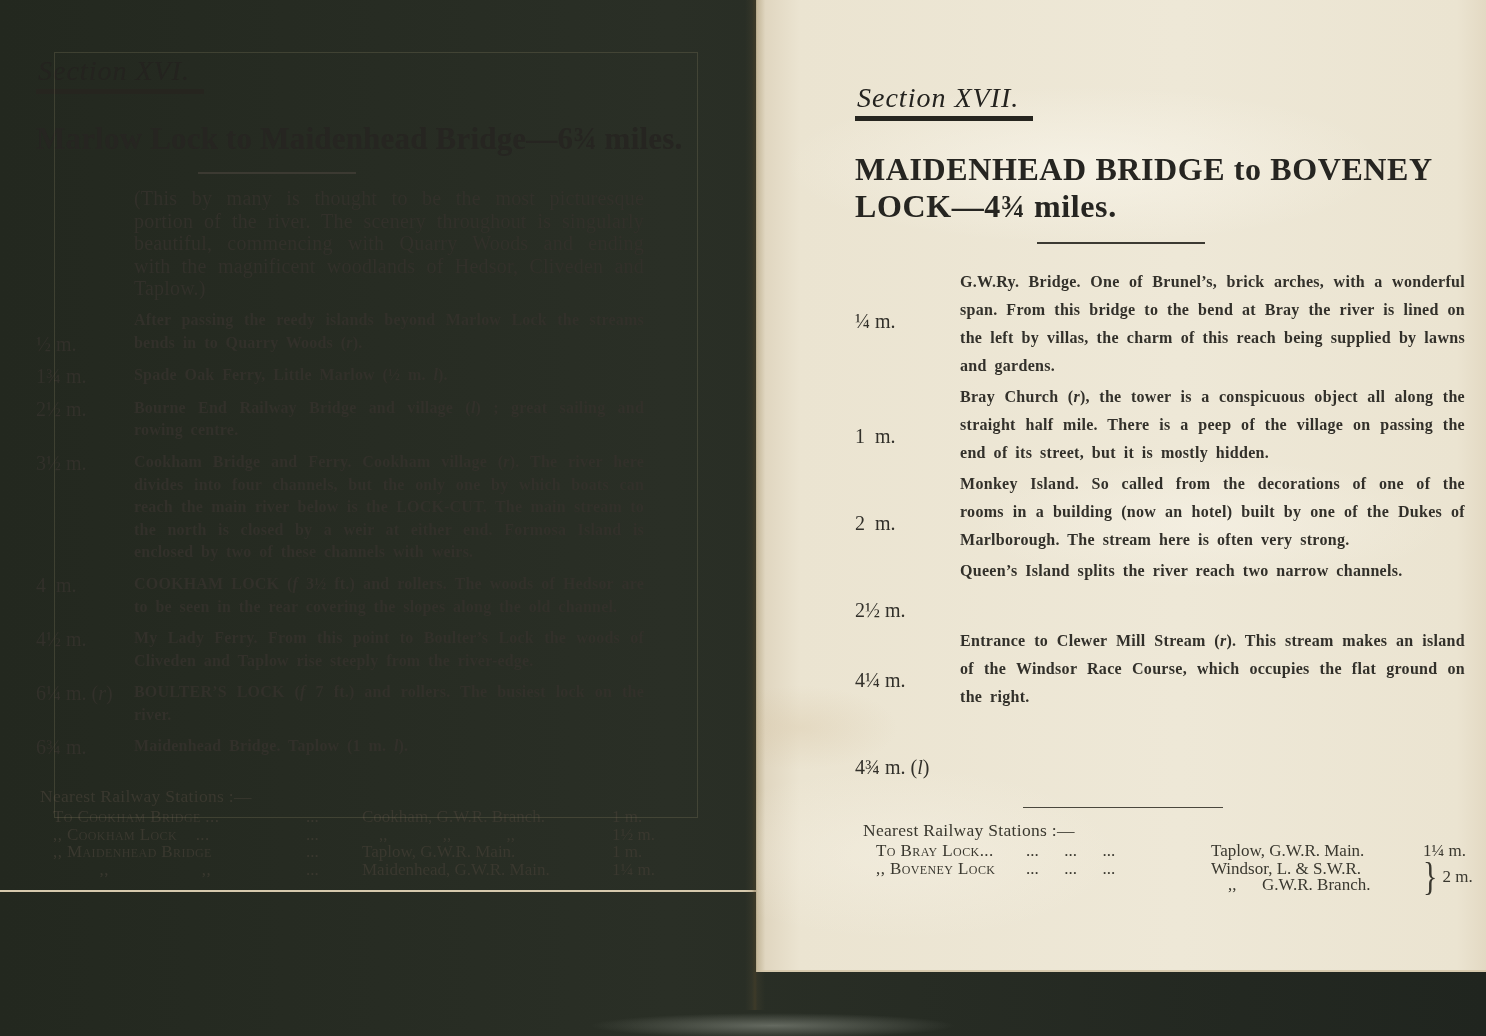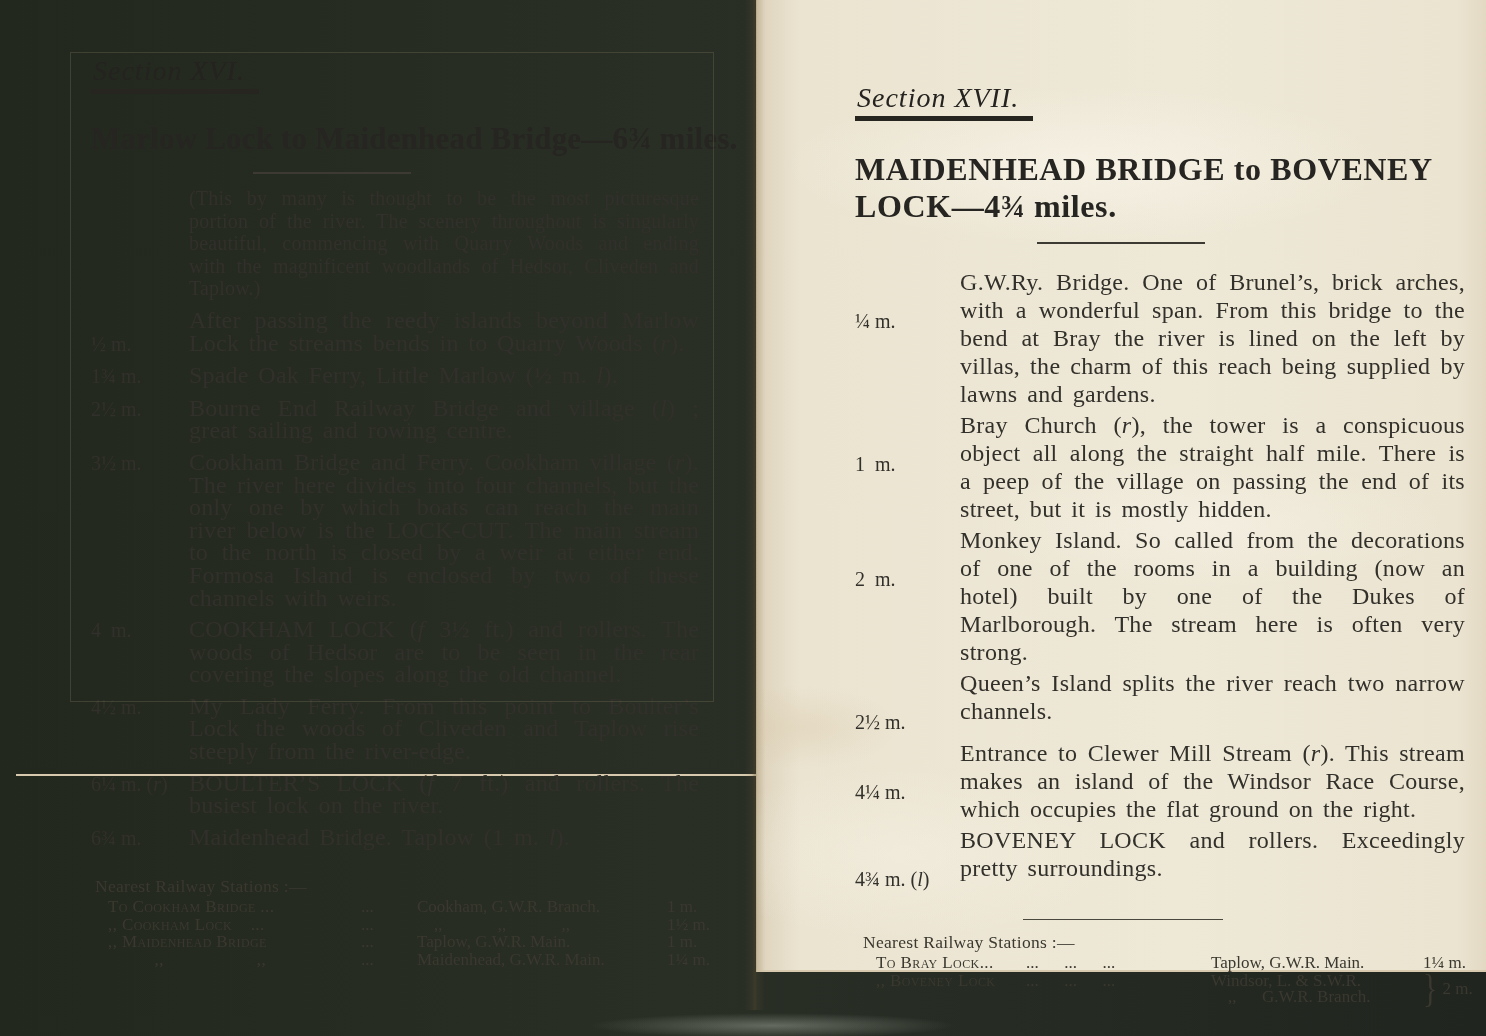--- a/index.html
+++ b/index.html
@@ -10,22 +10,22 @@
     background:
       radial-gradient(ellipse 260px 18px at 52% 99%, rgba(150,155,145,.55), transparent 70%),
       linear-gradient(90deg, #23281f, #2a2f26 45%, #20251f);
     font-family: "Liberation Serif", "DejaVu Serif", serif;
     color: #32302a;
   }
 
   
   .page { position: absolute; top: 0; box-sizing: border-box; }
   .page-left {
-    left: 16px; width: 756px; height: 776px;
-    padding: 55px 0 0 75px;
+    left: 0; width: 756px; height: 892px;
+    padding: 55px 0 0 36px;
     border-bottom: 2px solid #d6c9ad;
     background:
       radial-gradient(ellipse 340px 180px at 12% 92%, rgba(208,188,152,.30), transparent 70%),
       radial-gradient(ellipse 260px 140px at 88% 28%, rgba(214,198,166,.28), transparent 70%),
       radial-gradient(ellipse 200px 90px at 30% 6%, rgba(246,242,230,.5), transparent 70%),
       linear-gradient(90deg, #ece5d2 0%, #ebe4d1 88%, #e0d5bd 97%, #cdbf a1 100%),
       linear-gradient(90deg, #ece5d2, #e9e2cf);
   }
   .page-right {
     left: 756px; width: 730px; height: 972px;
@@ -79,21 +79,21 @@
   .entry { display: flex; align-items: flex-start; }
   .page-left  .entry { margin-bottom: 9px; }
   .page-right .entry { margin-bottom: 3px; }
   .mile {
     flex: 0 0 98px; font-size: 20px; white-space: pre;
     line-height: 22.6px; padding-top: 1px;
   }
   .page-right .mile { flex: 0 0 105px; line-height: 28px; margin-top: 38px; }
   .mile.offset { padding-top: 23.6px; }
   .etext {
-    text-align: justify; font-size: 24px;
+    text-align: justify; font-size: 16px; font-weight: bold;
   }
   .page-left  .etext { width: 510px; line-height: 22.6px; word-spacing: 3.5px; letter-spacing: .2px; }
   .page-right .etext { width: 505px; line-height: 28px; word-spacing: 3.5px; letter-spacing: .3px; }
 
   .pre-stations-rule { width: 200px; height: 1px; background: #4a473d; margin: 26px 0 0 168px; }
 
   
   .stations { margin-top: 25px; font-size: 17px; color: #3a382f; }
   .page-left .stations { margin-top: 27px; margin-left: 4px; }
   .page-right .stations { margin-top: 12px; margin-left: 8px; }
@@ -238,21 +238,20 @@
       </div>
 
 
       <div class="entry">
         <div class="mile">4¼ m.</div>
         <div class="etext">Entrance to Clewer Mill Stream (<i>r</i>).  This stream makes an island of the Windsor Race Course, which occupies the flat ground on the right.</div>
       </div>
 
       <div class="entry">
         <div class="mile">4¾ m. (<i>l</i>)</div>
-        <div class="etext">BOVENEY LOCK and rollers.  Exceedingly pretty surroundings.</div>
       </div>
 
   </div>
 
   <div class="pre-stations-rule"></div>
 
   <div class="stations">
     <div class="stations-heading">Nearest Railway Stations :—</div>
     <div class="st-rows">
 

